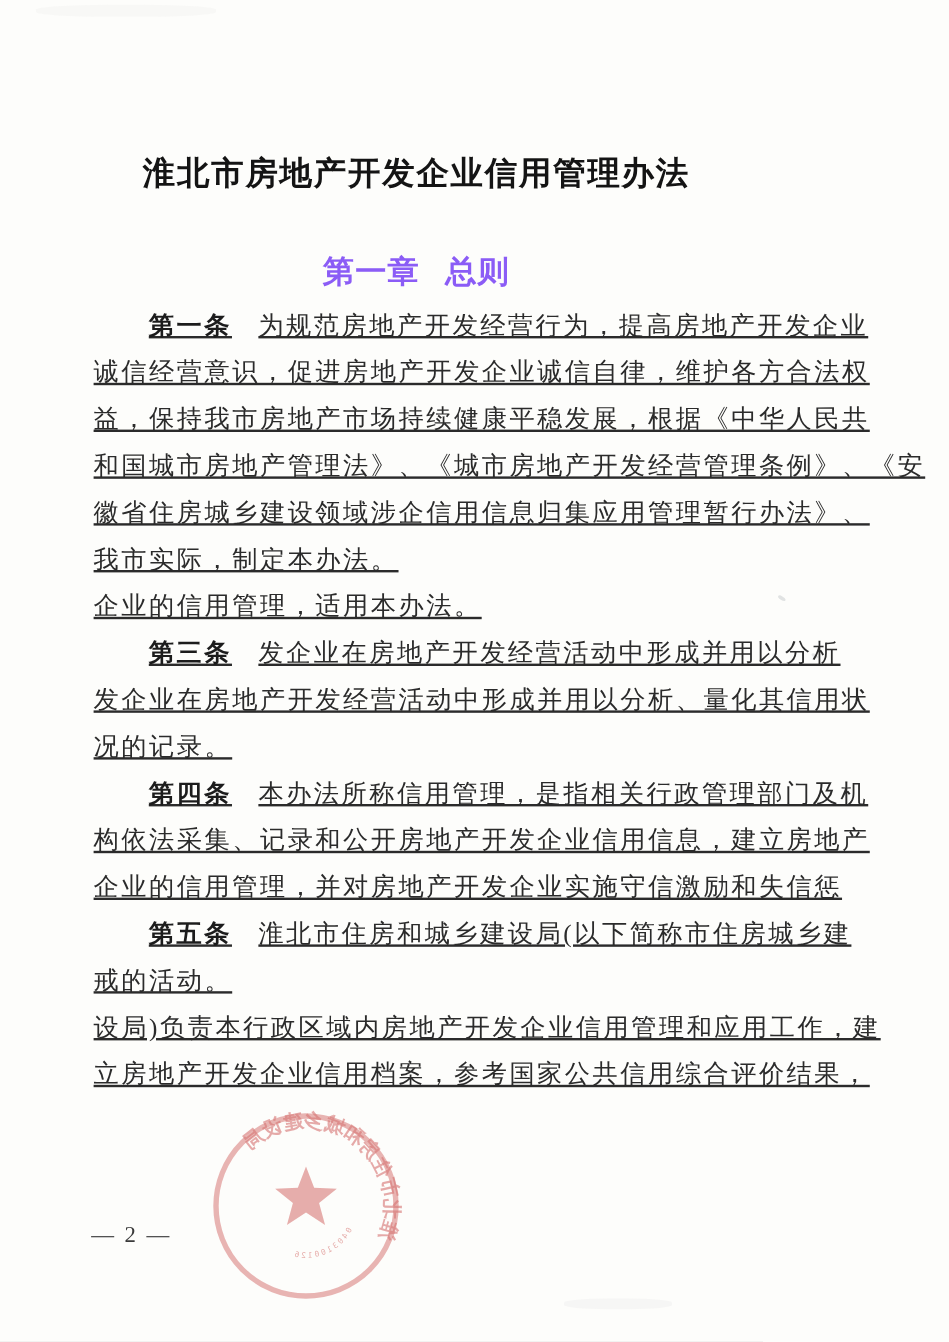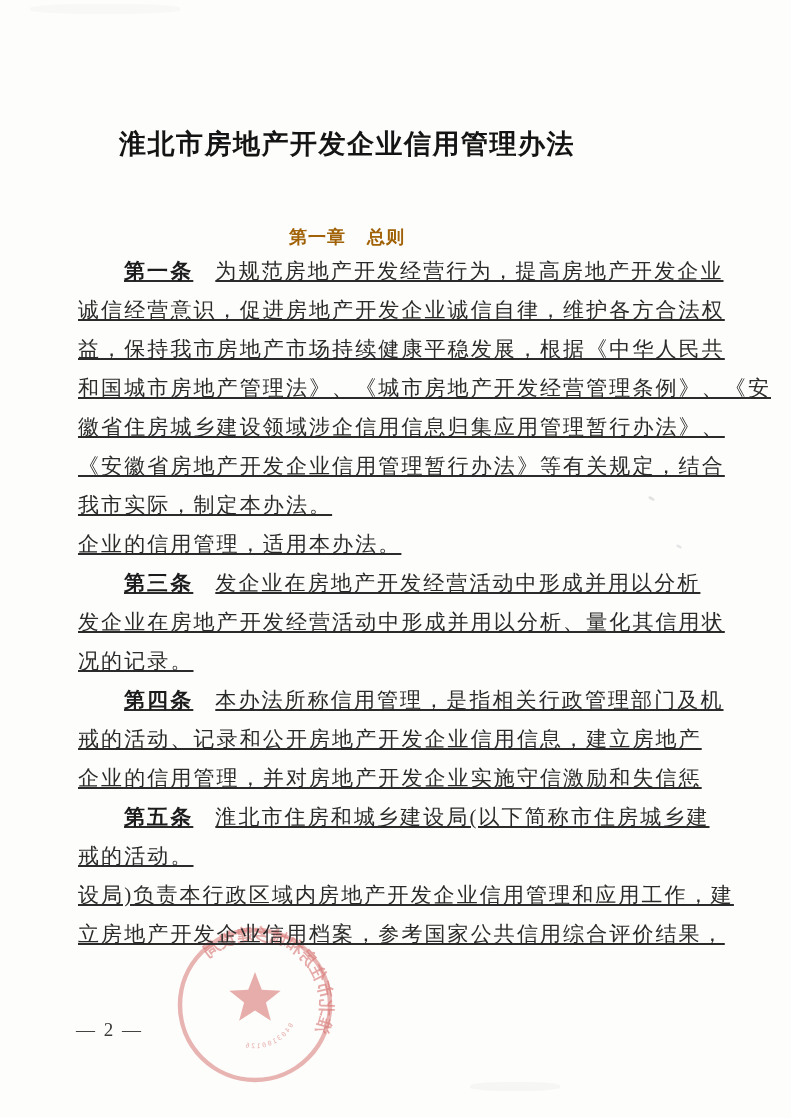--- a/index.html
+++ b/index.html
@@ -22,26 +22,26 @@
     text-align: center;
   }
   .doc-title {
     top: 126px;
     font-size: 27px;
     font-weight: bold;
     letter-spacing: 1.5px;
     color: #141414;
   }
   .chapter {
-    top: 225px;
+    top: 209px;
     font-family: "Liberation Sans", "DejaVu Sans", sans-serif;
     font-weight: bold;
-    font-size: 18px;
+    font-size: 26px;
     letter-spacing: 1px;
-    color: #a16207;
+    color: #8b5cf6;
   }
   .chapter .hgap { display: inline-block; width: 21px; }
   
   .body-col {
     position: absolute;
     top: 252px;
     left: 78px;
     width: 640px;
     z-index: 2;
   }
@@ -116,28 +116,27 @@
       </text>
     </g>
   </svg>
 
   <div class="body-col">
       <div class="bline first"><span class="lbl">第一条</span><span class="lgap"></span><span>为规范房地产开发经营行为，提高房地产开发企业</span></div>
       <div class="bline">诚信经营意识，促进房地产开发企业诚信自律，维护各方合法权</div>
       <div class="bline">益，保持我市房地产市场持续健康平稳发展，根据《中华人民共</div>
       <div class="bline">和国城市房地产管理法》、《城市房地产开发经营管理条例》、《安</div>
       <div class="bline">徽省住房城乡建设领域涉企信用信息归集应用管理暂行办法》、</div>
-      <div class="bline">《安徽省房地产开发企业信用管理暂行办法》等有关规定，结合</div>
       <div class="bline">我市实际，制定本办法。</div>
       <div class="bline">企业的信用管理，适用本办法。</div>
       <div class="bline first"><span class="lbl">第三条</span><span class="lgap"></span><span>发企业在房地产开发经营活动中形成并用以分析</span></div>
       <div class="bline">发企业在房地产开发经营活动中形成并用以分析、量化其信用状</div>
       <div class="bline">况的记录。</div>
       <div class="bline first"><span class="lbl">第四条</span><span class="lgap"></span><span>本办法所称信用管理，是指相关行政管理部门及机</span></div>
-      <div class="bline">戒的活动、记录和公开房地产开发企业信用信息，建立房地产</div>
+      <div class="bline">构依法采集、记录和公开房地产开发企业信用信息，建立房地产</div>
       <div class="bline">企业的信用管理，并对房地产开发企业实施守信激励和失信惩</div>
       <div class="bline first"><span class="lbl">第五条</span><span class="lgap"></span><span>淮北市住房和城乡建设局(以下简称市住房城乡建</span></div>
       <div class="bline">戒的活动。</div>
       <div class="bline">设局)负责本行政区域内房地产开发企业信用管理和应用工作，建</div>
       <div class="bline">立房地产开发企业信用档案，参考国家公共信用综合评价结果，</div>
     </div>
 
   <div class="page-number">— 2 —</div>
 
 </div>

